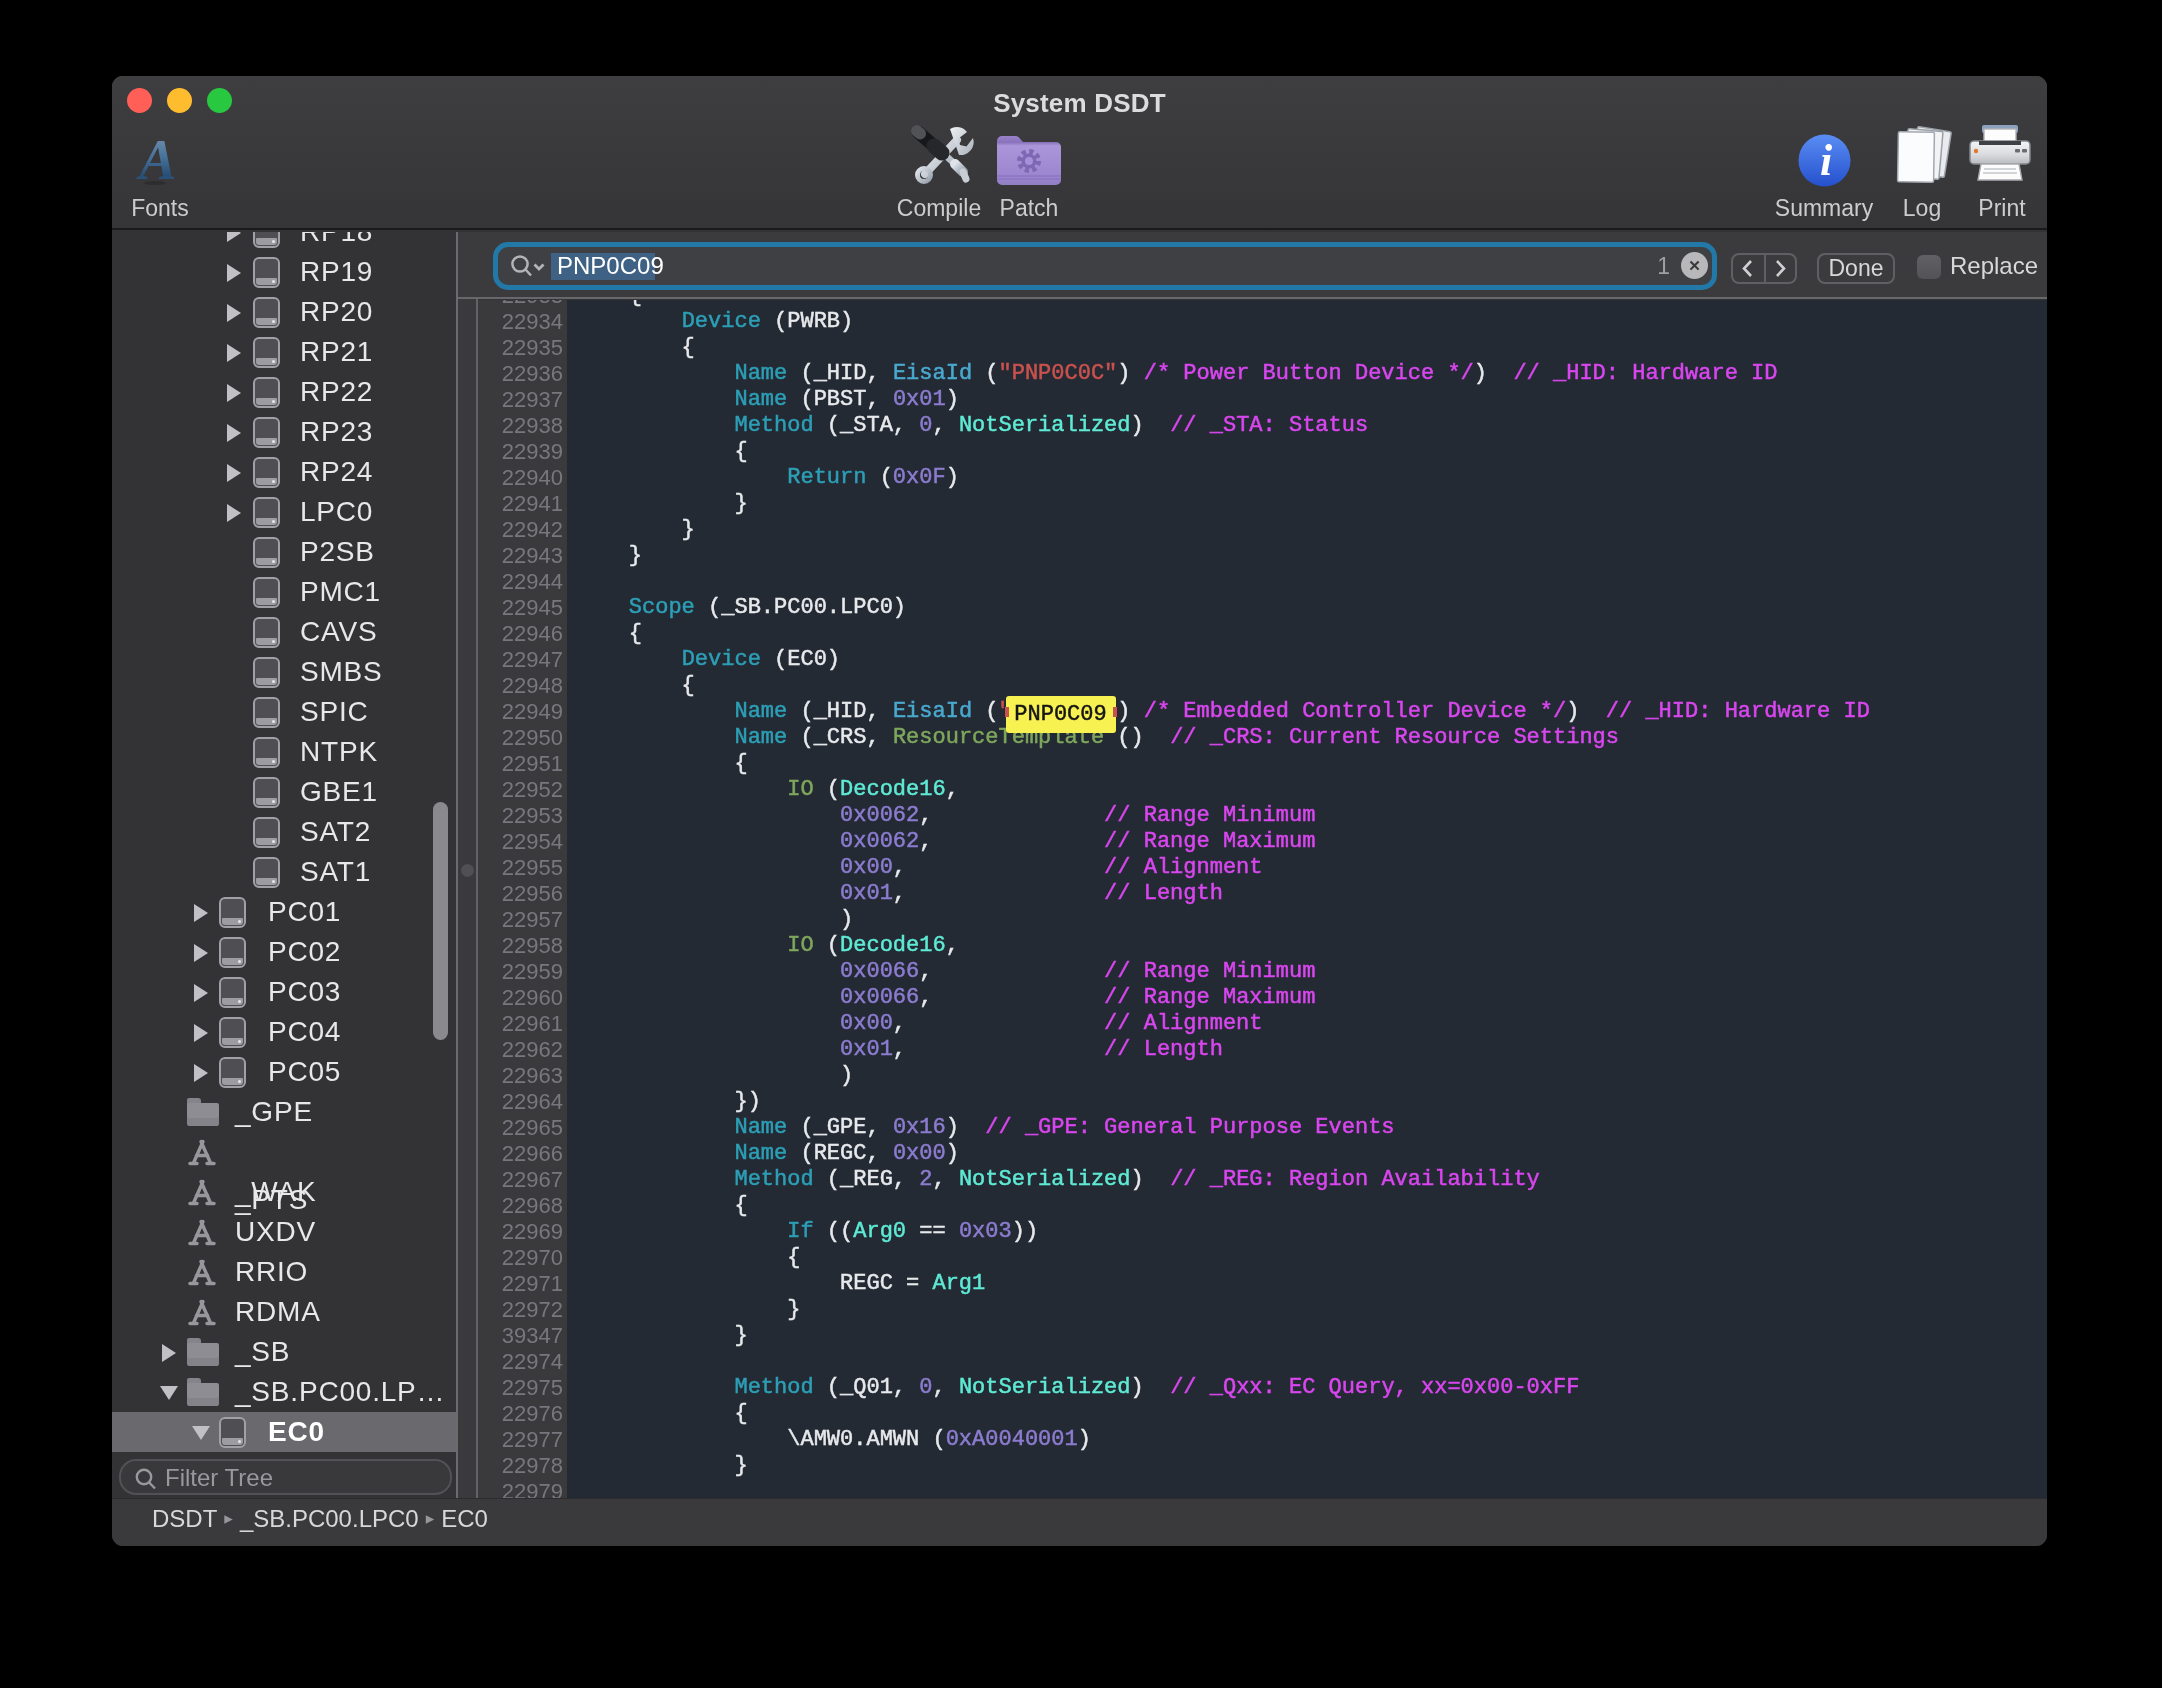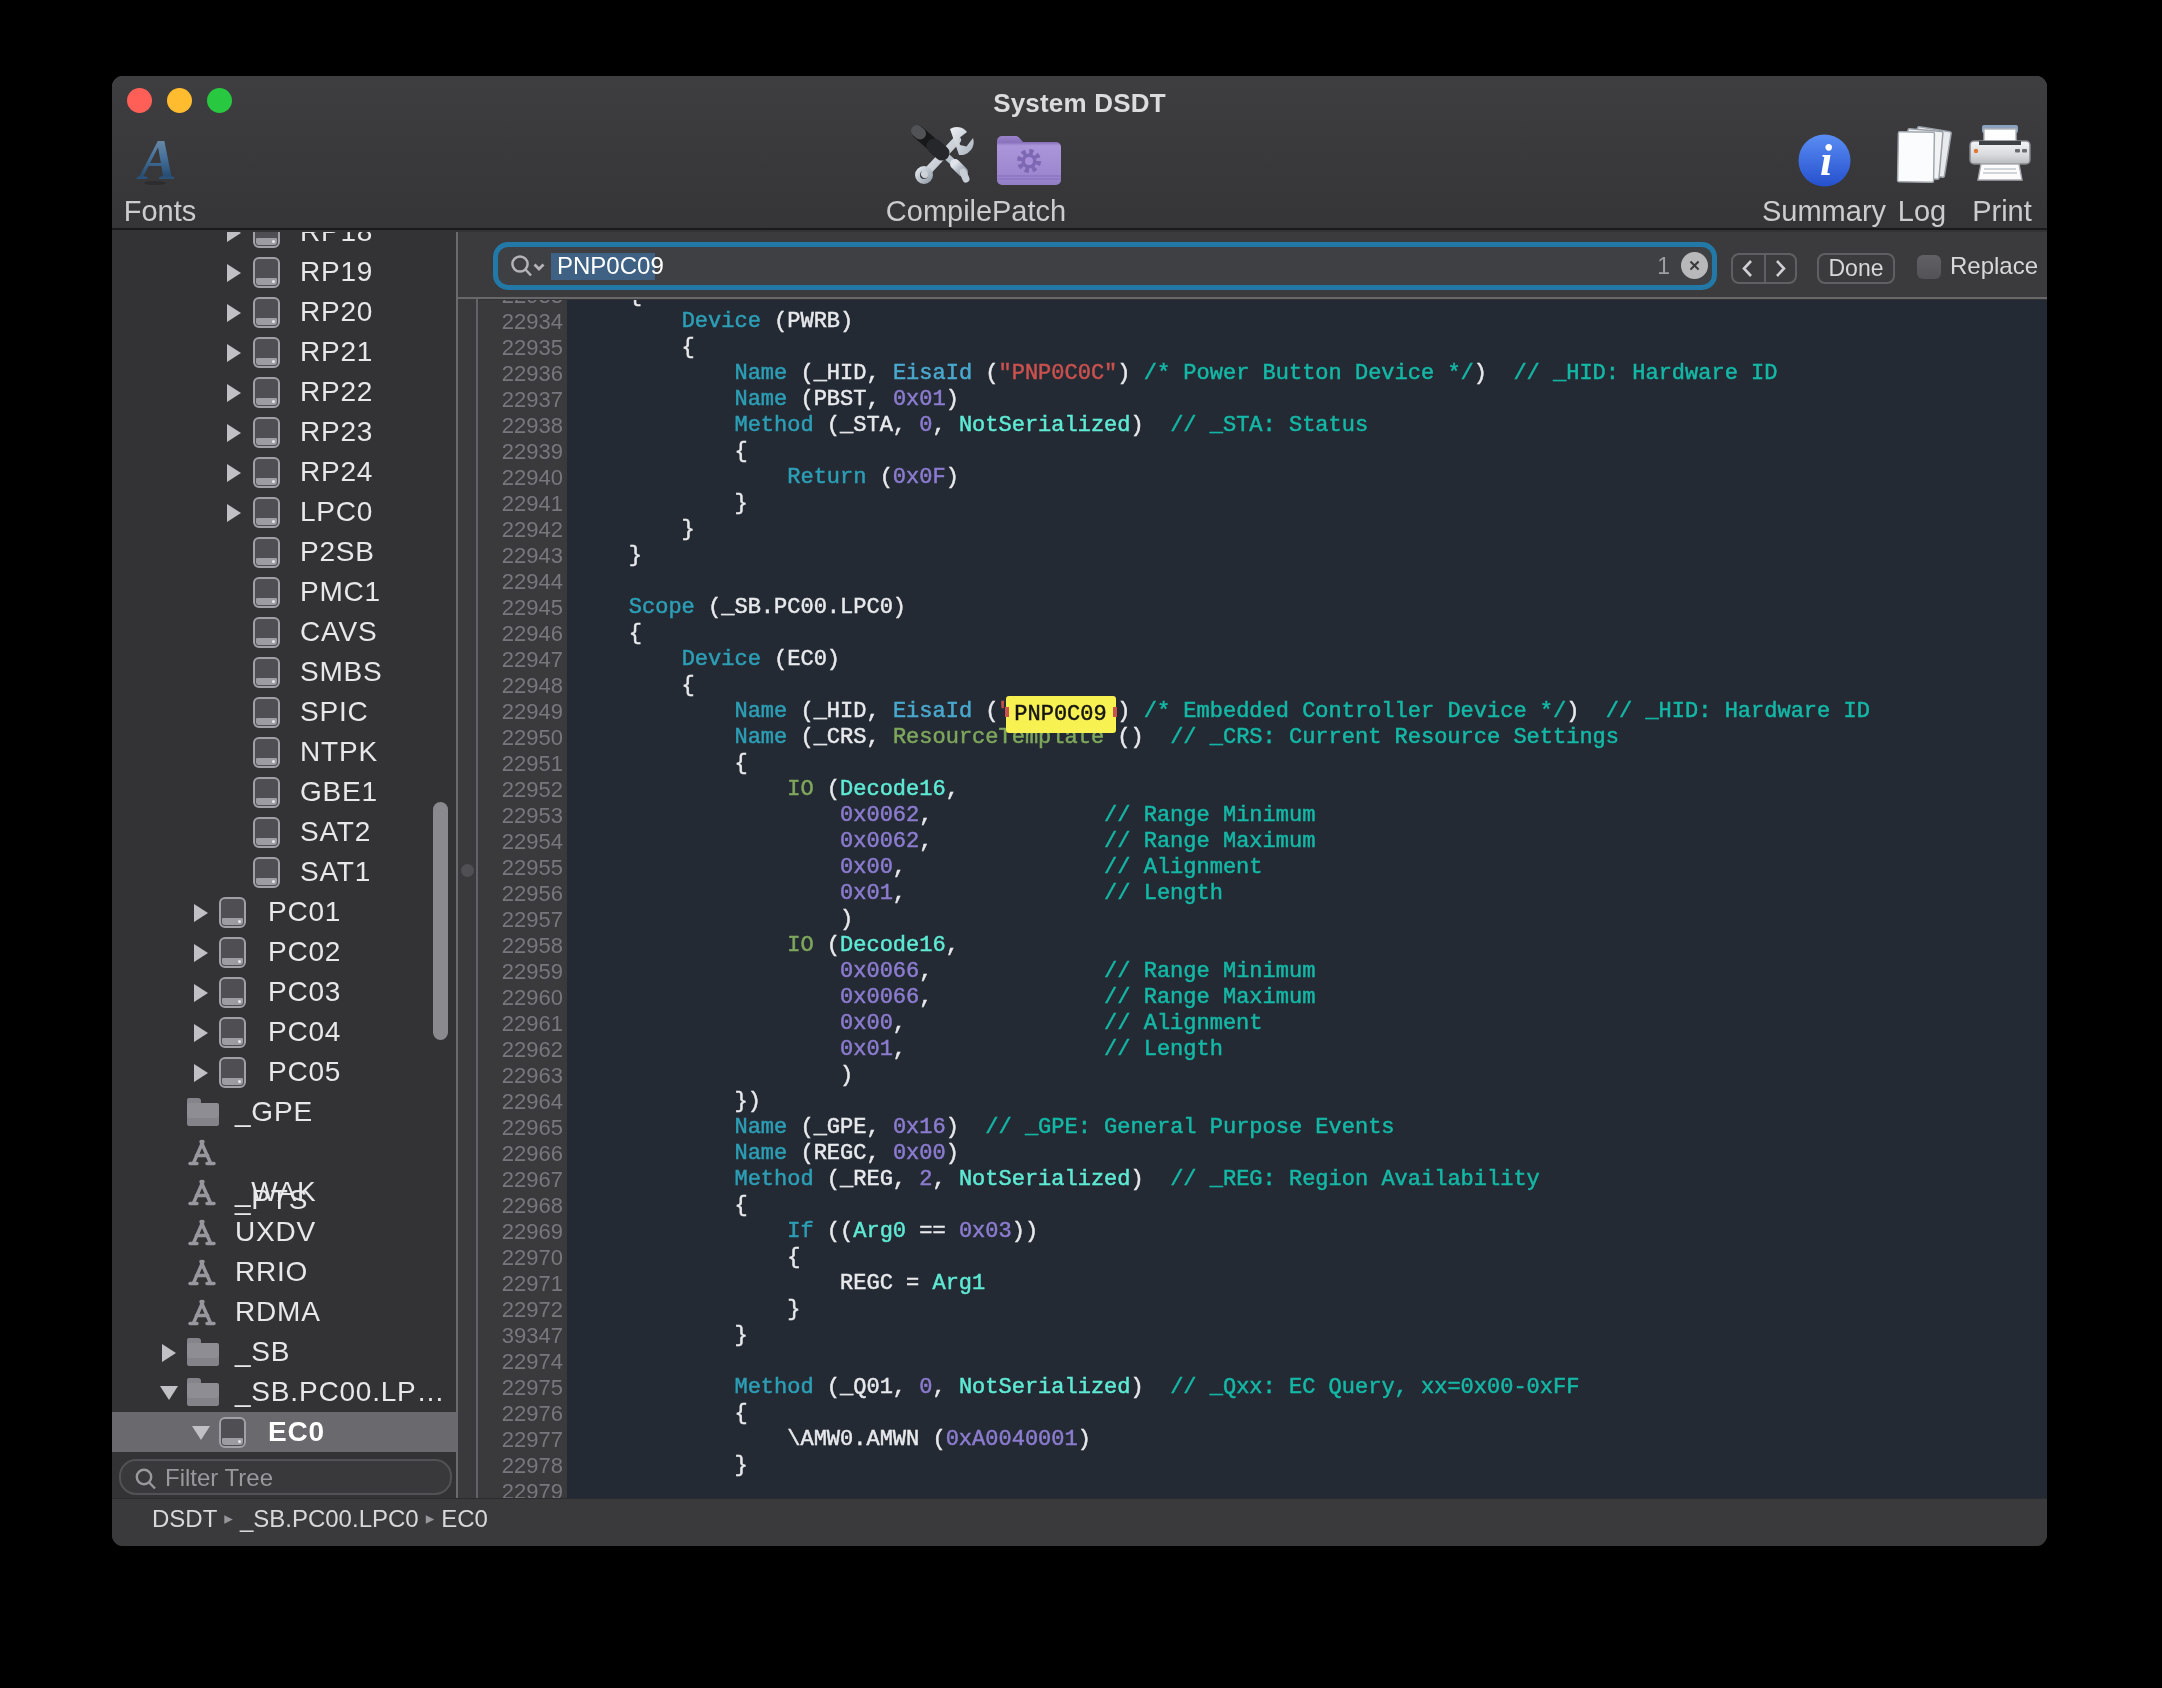--- a/index.html
+++ b/index.html
@@ -1,21 +1,21 @@
 <!DOCTYPE html>
 <html><head><meta charset="utf-8"><style>
 *{margin:0;padding:0;box-sizing:border-box}
 html,body{width:2162px;height:1688px;background:#000;font-family:"Liberation Sans",sans-serif;overflow:hidden}
 #win{position:absolute;left:112px;top:76px;width:1935px;height:1470px;border-radius:11px;overflow:hidden;
  background:#333335;box-shadow:inset 0 1px 0 rgba(255,255,255,.14)}
 
 #tb{position:absolute;left:0;top:0;width:100%;height:154px;background:linear-gradient(#3e3e40,#353537);border-bottom:2px solid #1a1a1b}
 .tl{position:absolute;top:12px;width:25px;height:25px;border-radius:50%}
 #title{position:absolute;top:12px;left:0;width:100%;text-align:center;font-size:26px;font-weight:700;color:#dcdcde;letter-spacing:.2px}
-.lbl{position:absolute;font-size:29px;color:#cccccf;text-align:center;transform:translateX(-50%);top:119px;white-space:nowrap}
+.lbl{position:absolute;font-size:23px;color:#cccccf;text-align:center;transform:translateX(-50%);top:119px;white-space:nowrap}
 
 #side{position:absolute;left:0;top:156px;width:346px;height:1266px;background:#333335;overflow:hidden}
 .selrow{position:absolute;left:0;width:346px;height:40px;background:#69696e}
 .tlbl{position:absolute;height:40px;line-height:40px;font-size:28px;letter-spacing:.8px;color:#e8e8ea;white-space:nowrap}
 .tlbl.sel{font-weight:700;color:#fff}
 .tri-r{position:absolute;width:0;height:0;border-left:14px solid #c0c0c5;border-top:9px solid transparent;border-bottom:9px solid transparent}
 .tri-d{position:absolute;width:0;height:0;border-top:14px solid #c0c0c5;border-left:9px solid transparent;border-right:9px solid transparent}
 .dev{position:absolute;width:27px;height:31px;border:2px solid #a0a0a6;border-radius:6px;background:#4e4e53}
 .dev::after{content:"";position:absolute;left:1px;right:1px;bottom:1px;height:7px;background:#9c9ca2;border-radius:1px 1px 3px 3px}
 .dev::before{content:"";position:absolute;right:3px;bottom:3px;width:3px;height:3px;border-radius:50%;background:#e6e6ea;z-index:1}
@@ -48,21 +48,21 @@
 #done{position:absolute;left:1359px;top:21px;width:78px;height:31px;border:2px solid #606064;border-radius:8px;text-align:center;line-height:27px;font-size:23px;color:#d8d8da}
 #repl{position:absolute;left:1459px;top:23px;width:24px;height:24px;border-radius:6px;background:linear-gradient(#606065,#525257)}
 #repllbl{position:absolute;left:1492px;top:10px;font-size:24px;color:#d8d8da;line-height:48px}
 
 #gutter{position:absolute;left:366px;top:224px;width:89px;height:1198px;background:#3a3a3c;overflow:hidden}
 #gutter .in{position:absolute;right:4px;top:-17px;text-align:right;font-size:22px;color:#77777d}
 #gutter .in div{height:26px;line-height:26px}
 #codebg{position:absolute;left:455px;top:224px;width:1480px;height:1198px;background:#242a34;overflow:hidden}
 #codebg .in{position:absolute;left:9px;top:-17px;font-family:"Liberation Mono",monospace;font-size:22px;color:#e7e9ec;white-space:pre;-webkit-text-stroke:0.5px}
 #codebg .in div{height:26px;line-height:26px}
-.k{color:#2c9fb6}.e{color:#49a9cf}.s{color:#c9514e}.c{color:#14b8a6}.n{color:#8c7cd0}.m{color:#5eead4}.g{color:#7ea75c}
+.k{color:#2c9fb6}.e{color:#49a9cf}.s{color:#c9514e}.c{color:#d946ef}.n{color:#8c7cd0}.m{color:#5eead4}.g{color:#7ea75c}
 .hl{position:relative}
 .hl i{position:absolute;left:7px;top:-3px;width:110px;height:37px;background:#f8f152;border-radius:3px;
  font-style:normal;color:#151515;text-align:center;line-height:37px;z-index:2}
 .hl i::before,.hl i::after{content:"";position:absolute;top:11px;width:4px;height:10px;background:#c9514e}
 .hl i::before{left:-1px}
 .hl i::after{right:-1px}
 
 .tbi{position:absolute}
 </style></head>
 <body>

